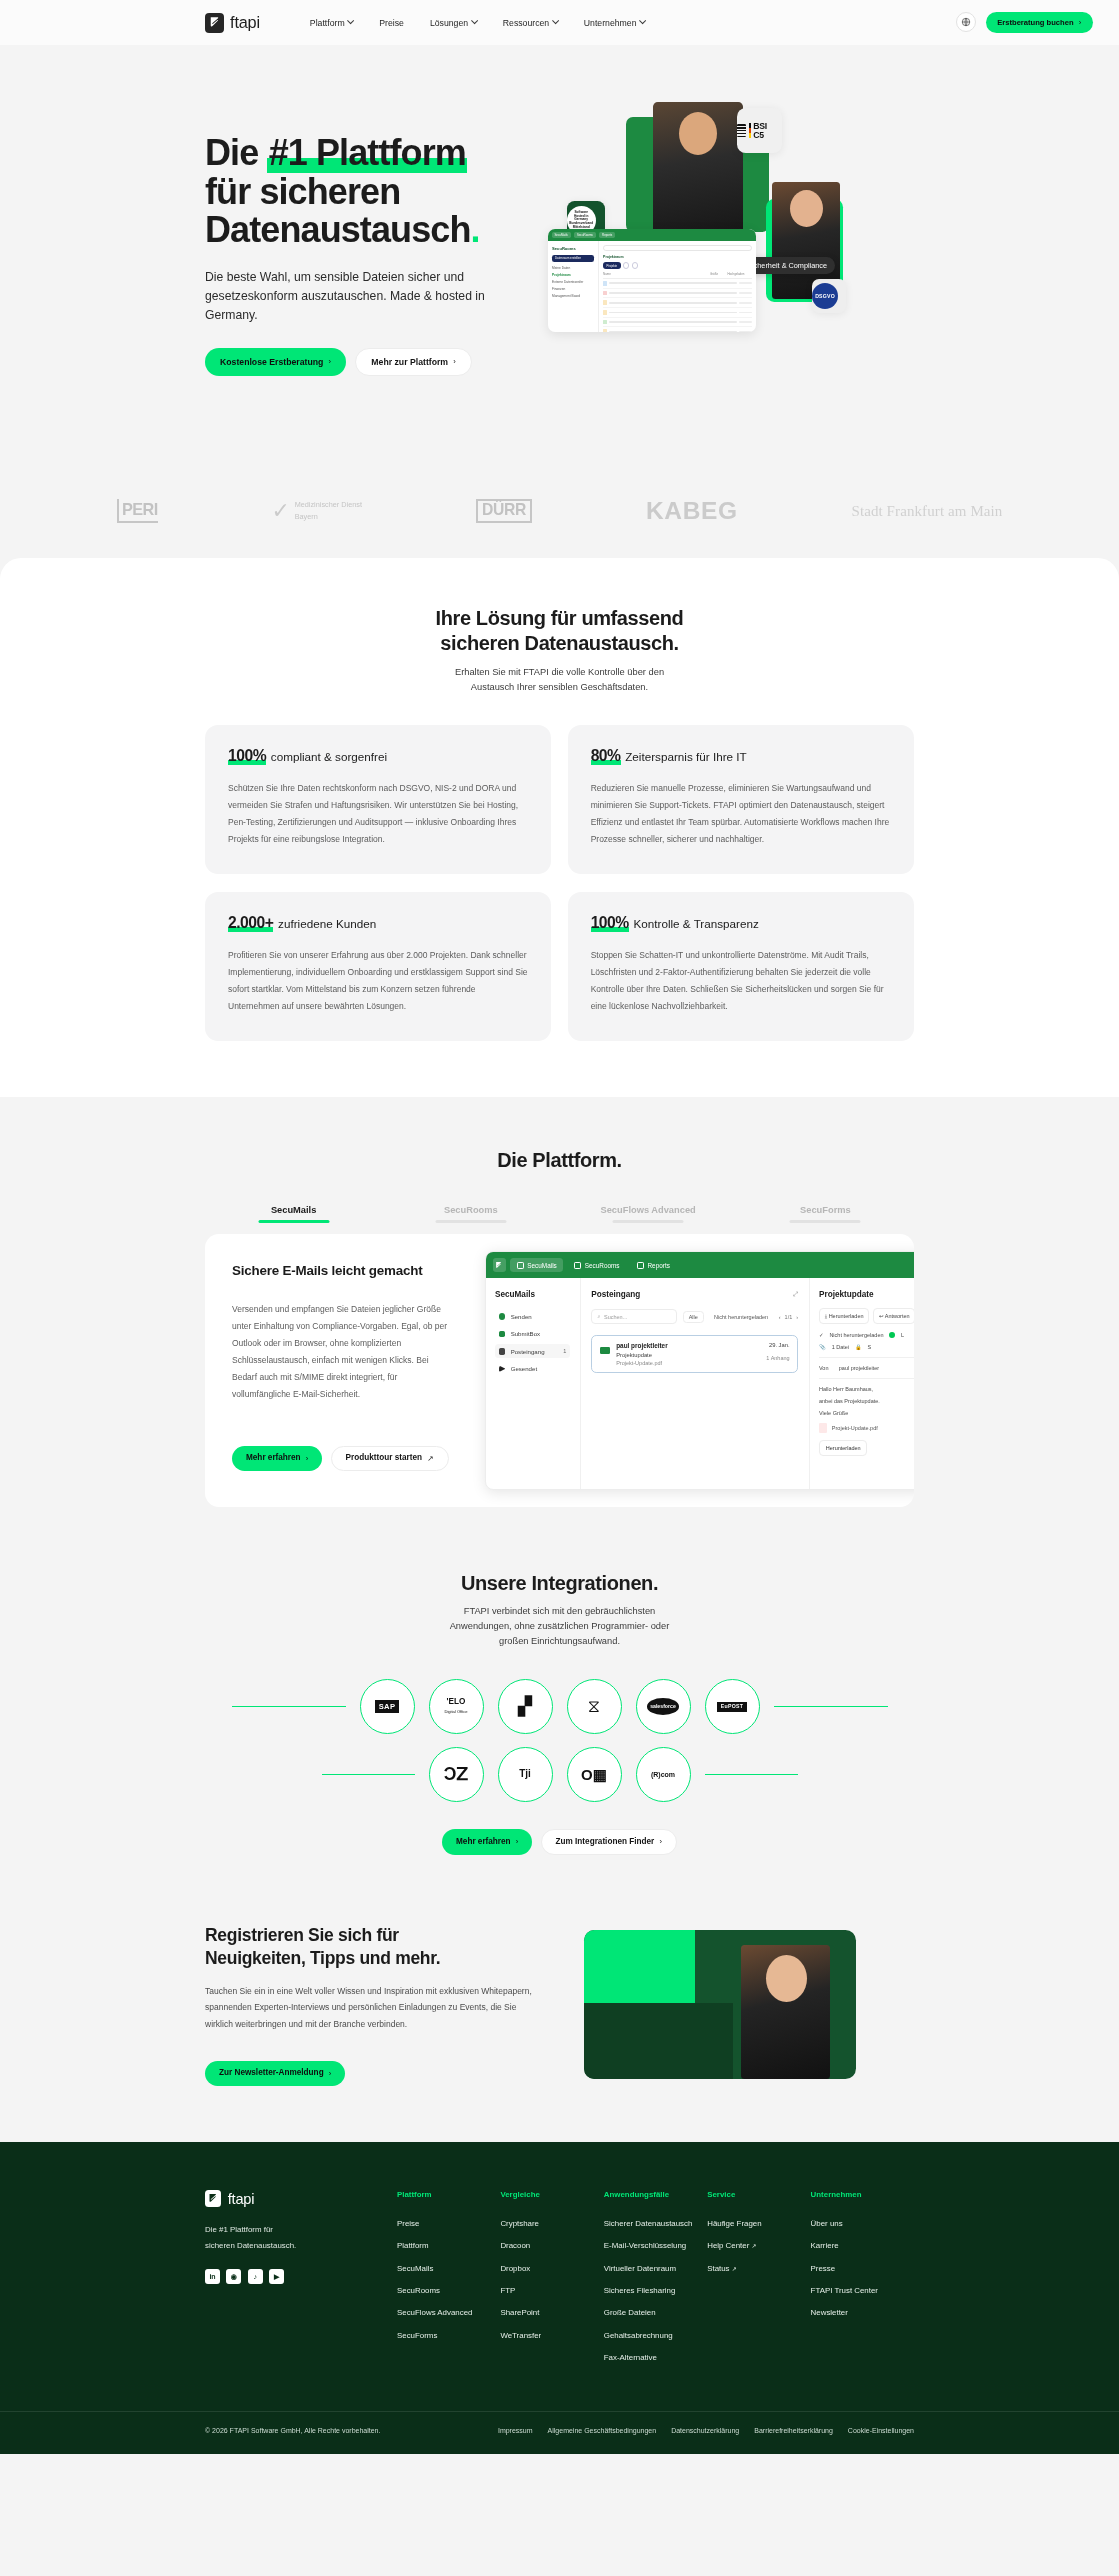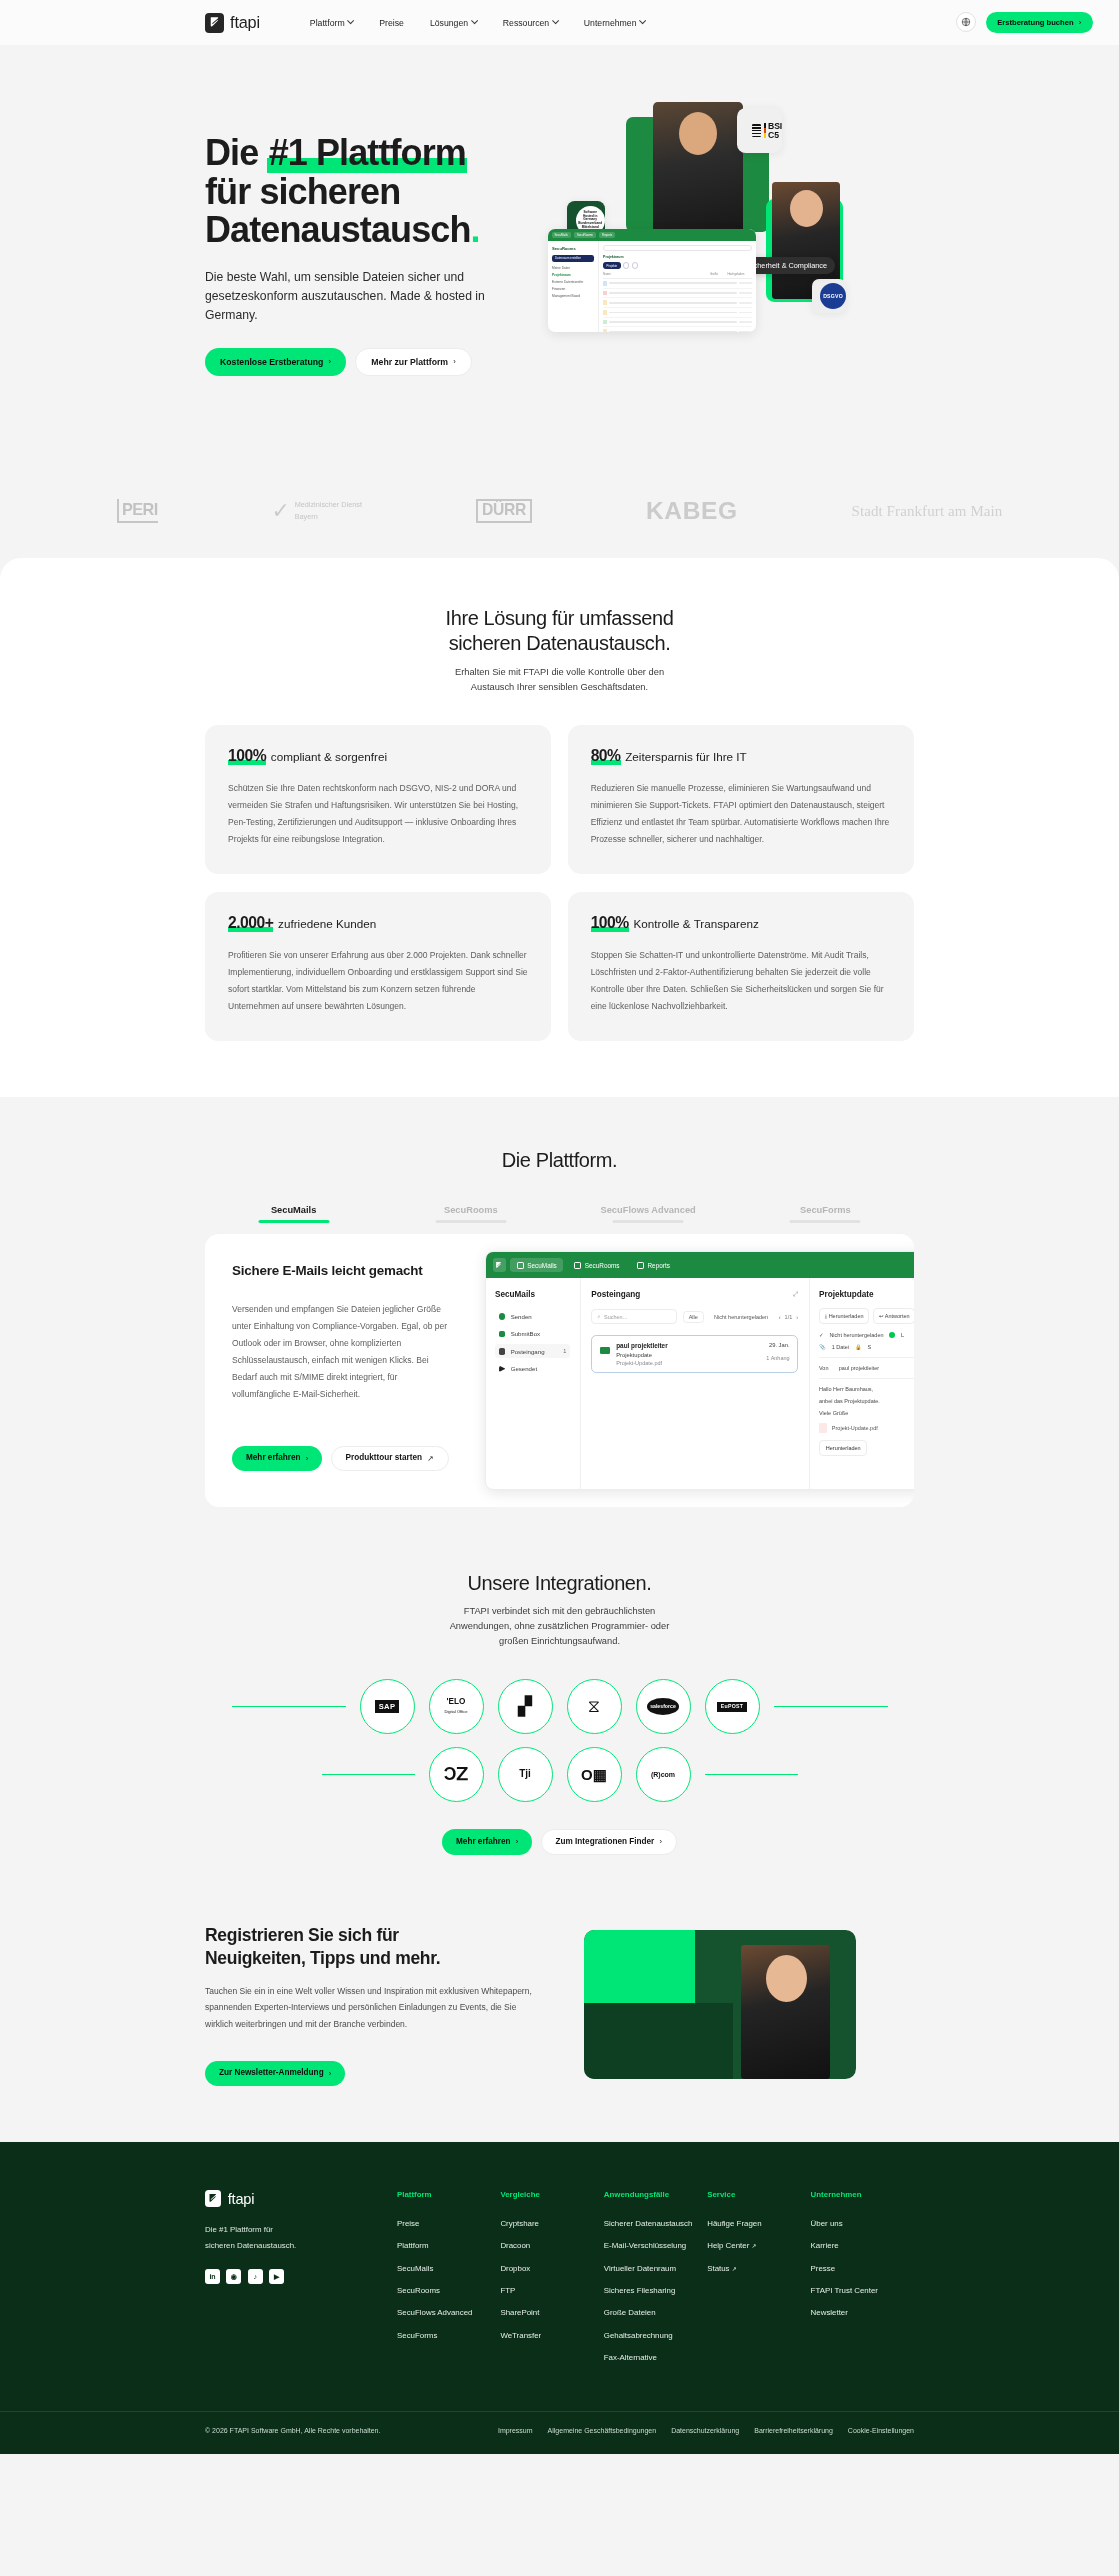--- a/index.html
+++ b/index.html
@@ -78,21 +78,21 @@
   .art-person-2 {
     position: absolute; left: 217px; top: 87px; width: 68px; height: 117px; border-radius: 3.5px;
     background: linear-gradient(170deg,#6b4a32 0%,#262626 46%,#131313 100%);
   }
   .art-person-2:after {
     content:""; position:absolute; left:17.5px; top:8.2px; width:33px; height:37px; border-radius:50%;
     background:#e3b28f;
   }
   .badge-card {
     position: absolute; background: #f1f1f1; border-radius: 8.7px;
-    display: flex; align-items: center; justify-content: flex-end; box-shadow: 0 1.2px 8.2px rgba(0,0,0,.07);
+    display: flex; align-items: center; justify-content: flex-start; box-shadow: 0 1.2px 8.2px rgba(0,0,0,.07);
   }
   .badge-bsi { left: 182px; top: 13px; width: 45px; height: 45px; background: #f0f0f0; }
   .bsi-inner { display: flex; align-items: center; gap: 2.3px; }
   .bsi-eagle { width: 9.3px; height: 13px; background:
      repeating-linear-gradient(#111 0 1.7px, transparent 1.7px 2.9px); border-radius: 1.2px; }
   .bsi-flag { width: 2.3px; height: 15px; background: linear-gradient(#111 33%, #d40 33% 66%, #fc0 66%); }
   .bsi-text { font-size: 8.7px; font-weight: 700; line-height: .95; letter-spacing: -0.2px; color: #111; }
   .badge-dsgvo { left: 257px; top: 184px; width: 34px; height: 34px; background: #eee; border-radius: 7px; }
   .dsgvo-circle {
     width: 26px; height: 26px; border-radius: 50%; background: #1b3c93; color: #fff;
@@ -147,21 +147,21 @@
   .logo-md .txt { font-size: 7.3px; font-weight: 400; line-height: 1.7; color: #c2c2c2; letter-spacing: 0; }
   .logo-durr { font-size: 15.7px; border: 2.3px solid #c4c4c4; padding: 0.6px 4.1px 1.7px; letter-spacing: -0.3px; }
   .logo-kabeg { font-size: 24.5px; letter-spacing: 0.6px; color: #c9c9c9; }
   .logo-ffm { font-size: 15px; letter-spacing: 0.1px; color: #cfcfcf; font-family: "Liberation Serif", serif; font-weight: 400; display:flex; align-items:center; gap:3.5px;}
 
   
   .solution {
     background: #fff; border-radius: 21px 21px 0 0; padding: 48px 0 56px;
   }
   .sec-head { text-align: center; }
-  .sec-title { font-size: 20px; font-weight: 400; line-height: 1.26; letter-spacing: -0.4px; color: #1c1c1c; }
+  .sec-title { font-size: 20px; font-weight: 700; line-height: 1.26; letter-spacing: -0.4px; color: #1c1c1c; }
   .sec-sub { margin-top: 8.2px; font-size: 9.3px; line-height: 1.62; color: #3b3b3b; }
   .cards-grid {
     width: 709px; margin: 30px auto 0; display: grid; grid-template-columns: 1fr 1fr; gap: 16.3px;
   }
   .scard { background: #f4f4f5; border-radius: 13px; padding: 22px 23px 26px; }
   .scard-head { font-size: 11.7px; color: #1c1c1c; display: flex; align-items: baseline; gap: 4.7px; flex-wrap: wrap; }
   .scard-num { font-size: 15.7px; font-weight: 700; letter-spacing: -0.5px;
                background: linear-gradient(to top, #00e676 26%, transparent 26%); }
   .scard-body { margin-top: 15px; font-size: 8.5px; line-height: 2.0; color: #5c5c5c; }
   .cards-grid .scard:nth-child(3), .cards-grid .scard:nth-child(4) { margin-top: 2.3px; }

